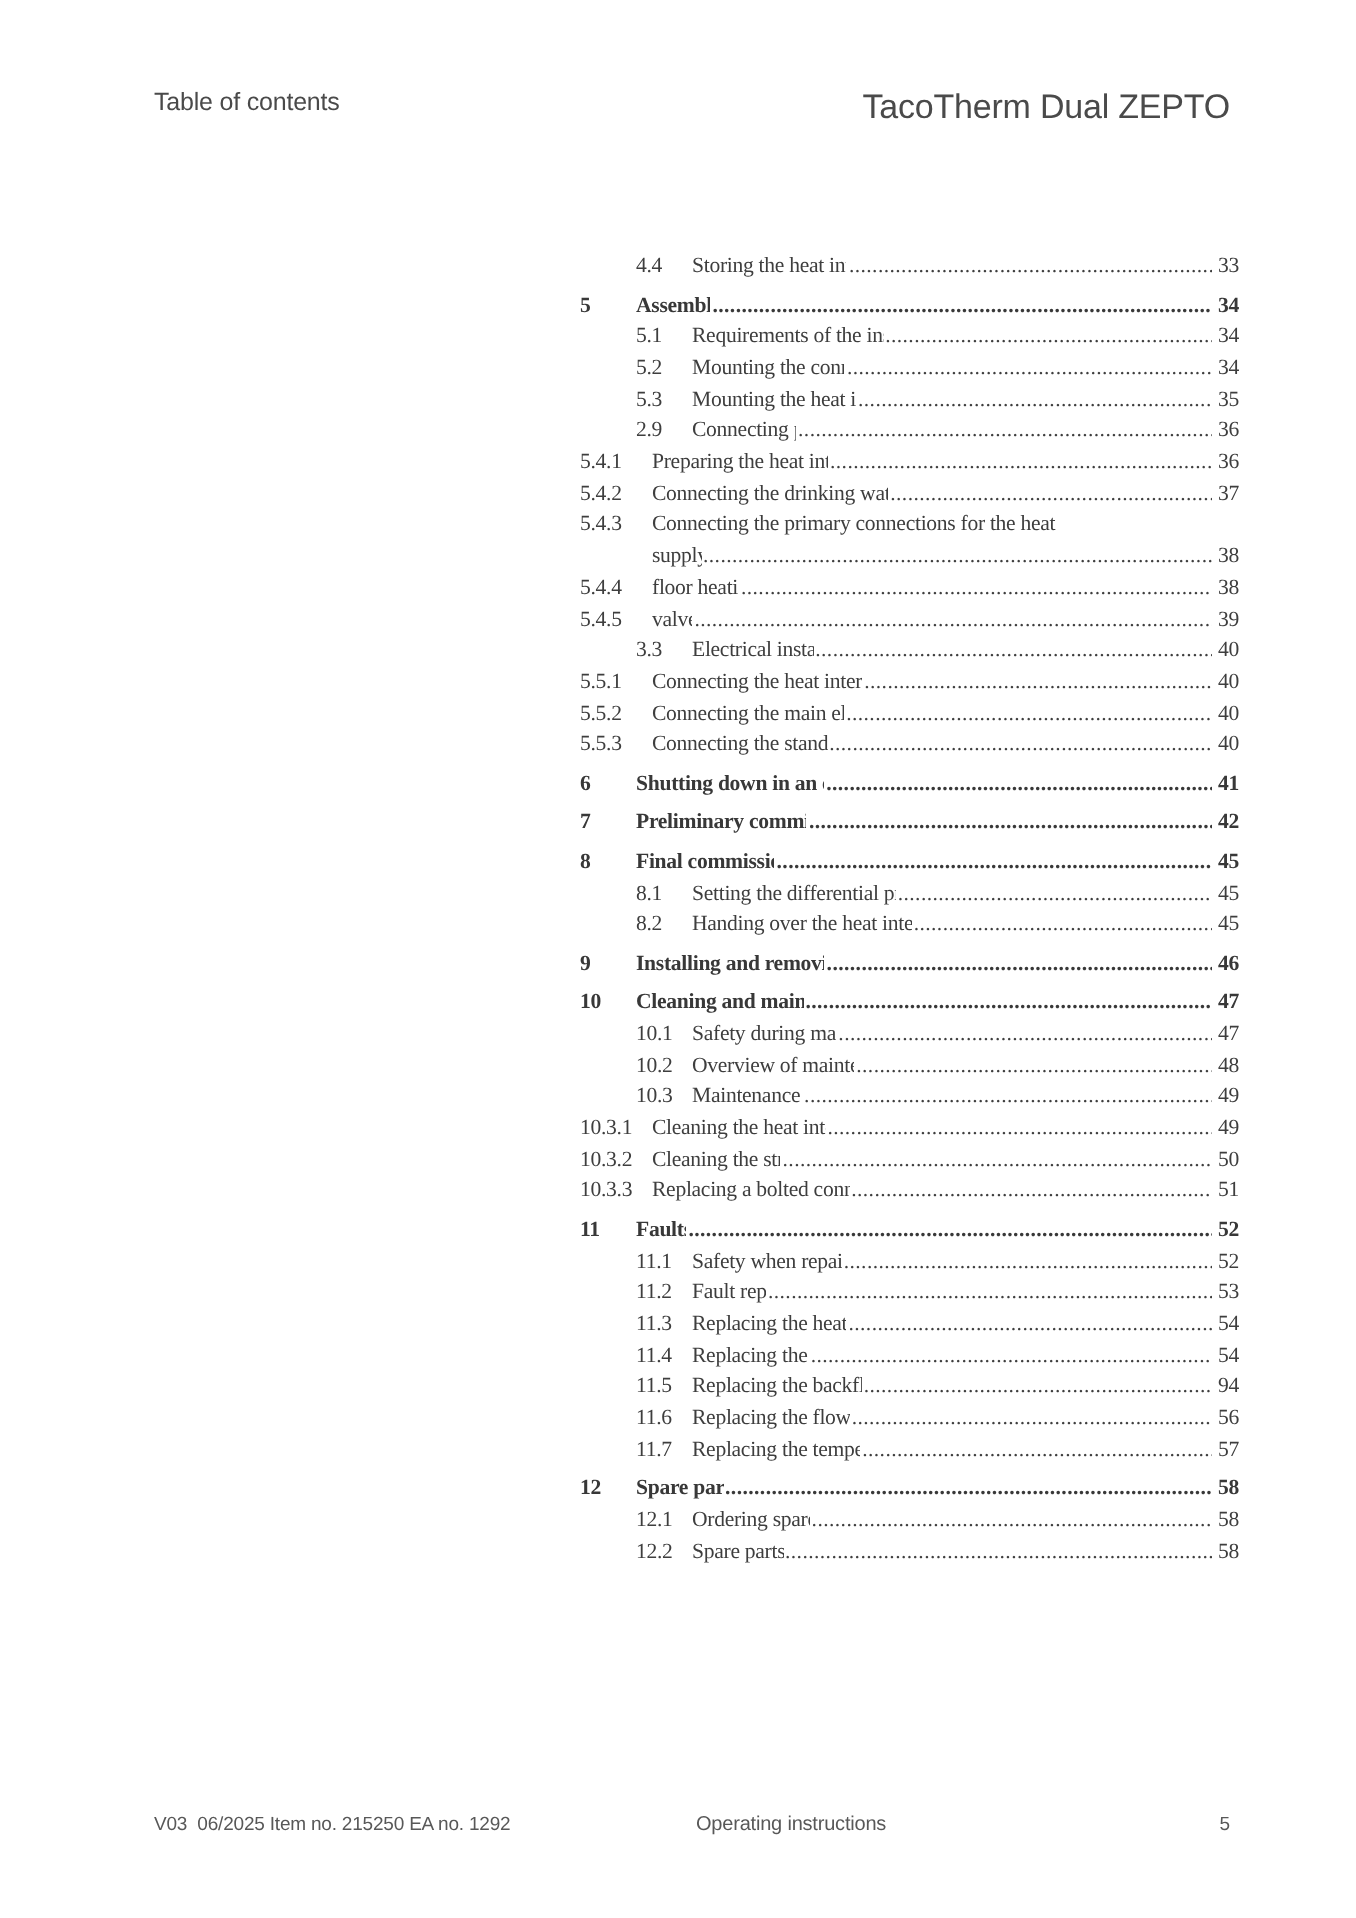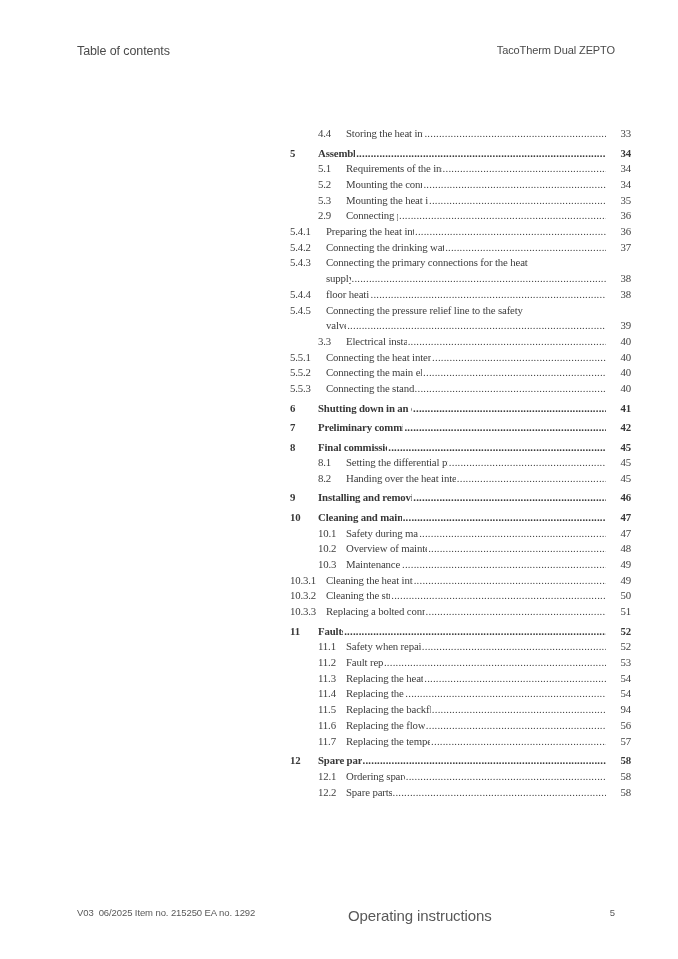--- a/index.html
+++ b/index.html
@@ -11,21 +11,21 @@
     font-family: "Liberation Sans", sans-serif;
     overflow: hidden;
   }
   
   .header-left {
     position: absolute; left: 77px; top: 44px;
     font-size: 12.5px; color: #4a4a4a; letter-spacing: -0.1px;
   }
   .header-right {
     position: absolute; right: 47px; top: 44px;
-    font-size: 11px; color: #4a4a4a; letter-spacing: -0.1px;
+    font-size: 17px; color: #4a4a4a; letter-spacing: -0.1px;
   }
   
   .toc {
     position: absolute; left: 290px; top: 126px; width: 341px;
     font-size: 10.8px; line-height: 15.7px; color: #3e3e3e;
     letter-spacing: -0.15px;
     font-family: Liberation Serif, serif;
   }
   .entry { display: flex; align-items: flex-start; }
   .entry.bold { font-weight: bold; color: #383838; }
@@ -38,29 +38,29 @@
   .tline { display: flex; }
   .title { white-space: nowrap; flex: 0 1 auto; overflow: hidden; }
   .leader {
     flex: 1 1 auto; overflow: hidden; white-space: nowrap;
     margin: 0 3px 0 1px; min-width: 8px;
   }
   .leader::after {
     content: "....................................................................................................";
     letter-spacing: 0.2px;
   }
-  .pageno { flex: 0 0 auto; min-width: 22px; text-align: right; }
+  .pageno { flex: 0 0 auto; min-width: 22px; }
   
   .footer-left {
     position: absolute; left: 77px; top: 907px;
     font-size: 9.5px; color: #585858; white-space: pre; letter-spacing: -0.1px;
   }
   .footer-center {
     position: absolute; left: 348px; top: 907px;
-    font-size: 15px; color: #585858; letter-spacing: -0.1px;
+    font-size: 10px; color: #585858; letter-spacing: -0.1px;
   }
   .footer-page {
     position: absolute; right: 47px; top: 907px;
     font-size: 9.5px; color: #585858;
   }
 </style>
 </head>
 <body>
 
 <div class="page">
@@ -186,23 +186,20 @@
         <span class="title">floor heating</span>
             <span class="leader"></span>
             <span class="pageno">38</span>
       </div>
     </div>
   </div>
 
   <div class="entry lvl3">
     <span class="num">5.4.5</span>
     <div class="cols">
-      <div class="tline line1">
-        <span class="title">Connecting the pressure relief line to the safety</span>
-      </div>
       <div class="tline line2">
         <span class="title">valve</span>
             <span class="leader"></span>
             <span class="pageno">39</span>
       </div>
     </div>
   </div>
 
   <div class="entry lvl2">
     <span class="num">3.3</span>

